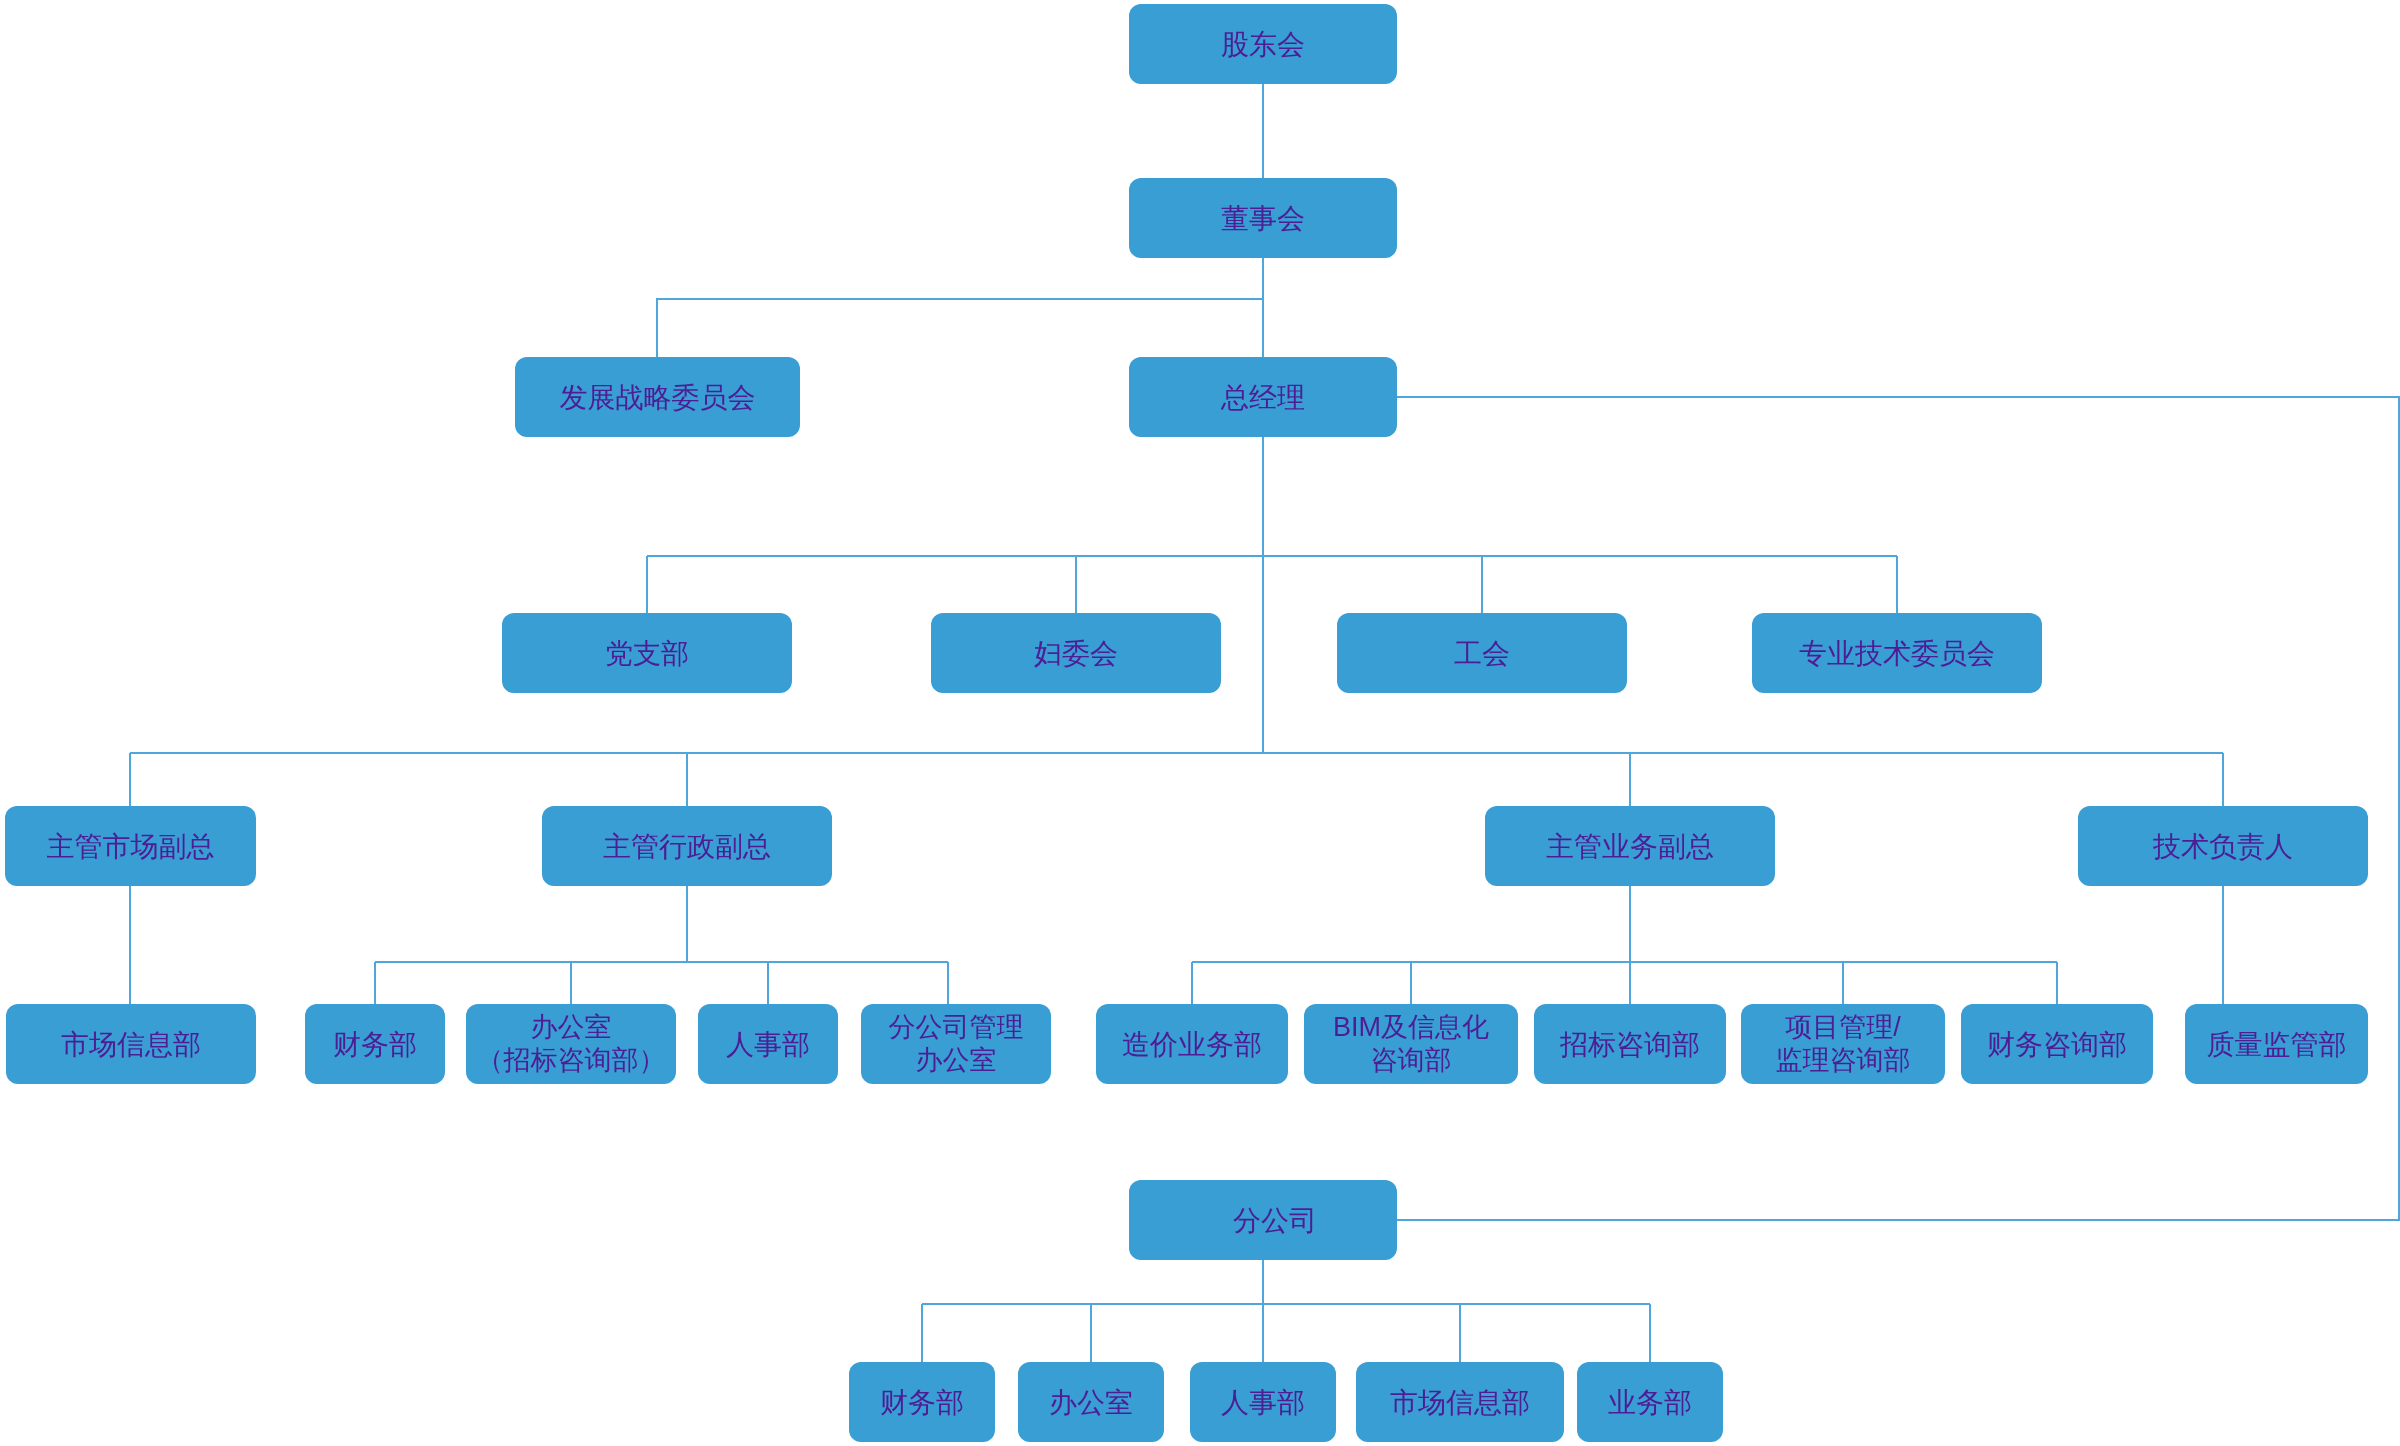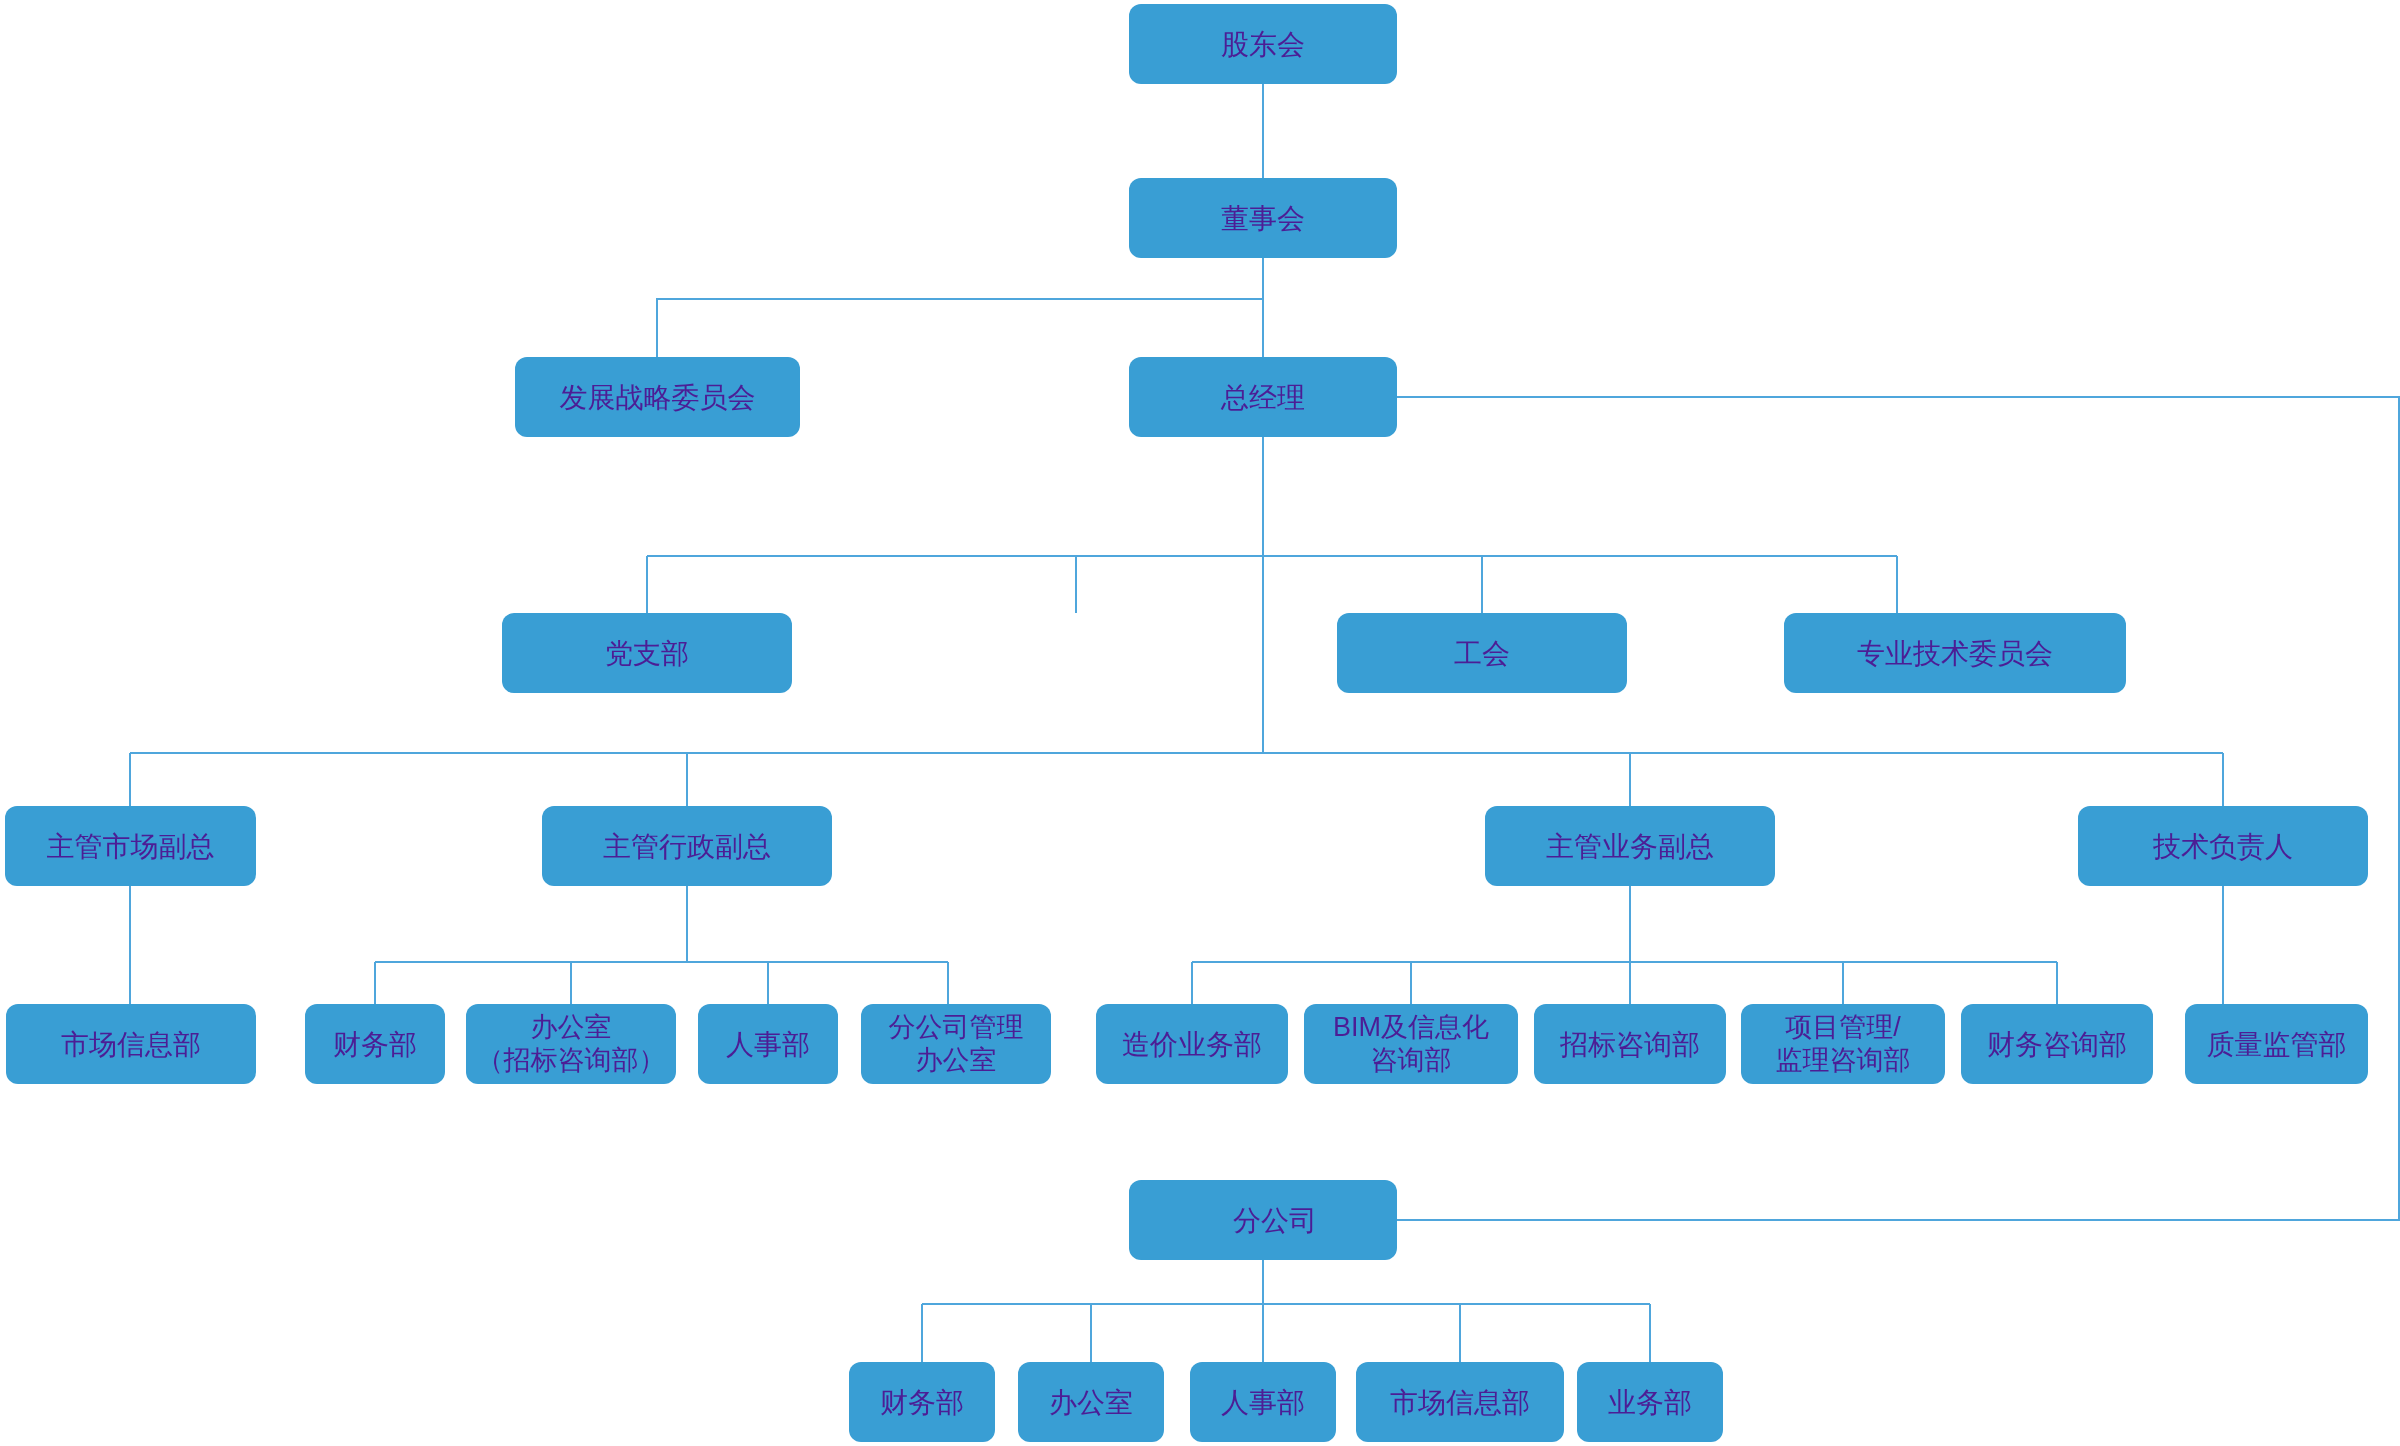--- a/index.html
+++ b/index.html
@@ -82,24 +82,27 @@
   <div class="node" style="left:1129px; top:357px; width:268px;">
     <span>总经理</span>
   </div>
   <div class="node" style="left:515px; top:357px; width:285px;">
     <span>发展战略委员会</span>
   </div>
 
   <div class="node" style="left:502px; top:613px; width:290px;">
     <span>党支部</span>
   </div>
+  <div class="node" style="left:931px; top:613px; width:290px;">
+    <span>妇委会</span>
+  </div>
   <div class="node" style="left:1337px; top:613px; width:290px;">
     <span>工会</span>
   </div>
-  <div class="node" style="left:1752px; top:613px; width:342px;margin-left:32px;">
+  <div class="node" style="left:1752px; top:613px; width:290px;">
     <span>专业技术委员会</span>
   </div>
 
   <div class="node" style="left:5px; top:806px; width:251px;">
     <span>主管市场副总</span>
   </div>
   <div class="node" style="left:542px; top:806px; width:290px;">
     <span>主管行政副总</span>
   </div>
   <div class="node" style="left:1485px; top:806px; width:290px;">

